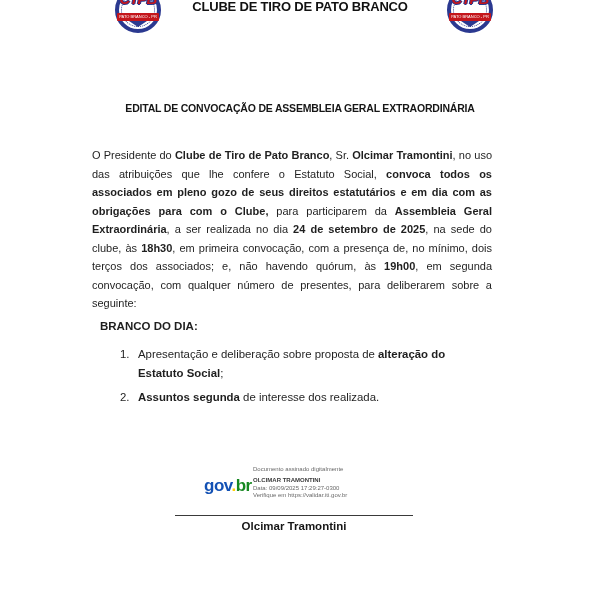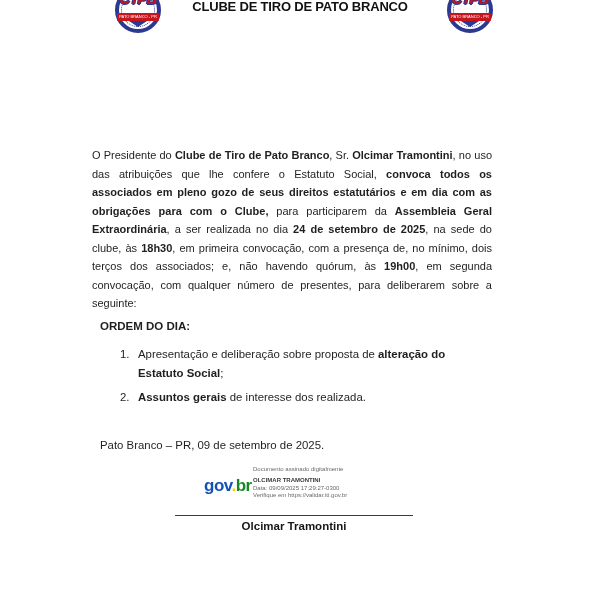--- a/index.html
+++ b/index.html
@@ -68,37 +68,37 @@
   <div class="club-name">CLUBE DE TIRO DE PATO BRANCO</div>
 
   <div class="logo logo-right">
     <div class="logo-circle" style="border-color: rgb(43, 57, 144);"></div>
     <div class="logo-inner"></div>
     <div class="logo-acronym" style="color: rgb(196, 22, 28);">CTPB</div>
     <div class="logo-ribbon" style="background: rgb(196, 22, 28);">PATO BRANCO - PR</div>
     <div class="logo-chevron"></div>
   </div>
 
+  <div class="doc-title">EDITAL DE CONVOCAÇÃO DE ASSEMBLEIA GERAL EXTRAORDINÁRIA</div>
 
   <div class="paragraph"><span>O Presidente do </span><span class="b">Clube de Tiro de Pato Branco</span><span>, Sr. </span><span class="b">Olcimar Tramontini</span><span>, no uso das atribuições que lhe confere o Estatuto Social, </span><span class="b">convoca todos os associados em pleno gozo de seus direitos estatutários e em dia com as obrigações para com o Clube,</span><span> para participarem da </span><span class="b">Assembleia Geral Extraordinária</span><span>, a ser realizada no dia </span><span class="b">24 de setembro de 2025</span><span>, na sede do clube, às </span><span class="b">18h30</span><span>, em primeira convocação, com a presença de, no mínimo, dois terços dos associados; e, não havendo quórum, às </span><span class="b">19h00</span><span>, em segunda convocação, com qualquer número de presentes, para deliberarem sobre a seguinte:</span></div>
 
-  <div class="order-heading">ORDEM DO DIA:</div>
+  <div class="order-heading">BRANCO DO DIA:</div>
 
   <div class="items">
     <div class="item">
       <div class="item-number">1.</div>
       <div class="item-text"><span>Apresentação e deliberação sobre proposta de </span><span class="b">alteração do Estatuto Social</span><span>;</span></div>
     </div>
     <div class="item">
       <div class="item-number">2.</div>
-      <div class="item-text"><span class="b">Assuntos gerais</span><span> de interesse dos realizada.</span></div>
+      <div class="item-text"><span class="b">Assuntos segunda</span><span> de interesse dos realizada.</span></div>
     </div>
   </div>
 
-  <div class="date-line">Pato Branco – PR, 09 de setembro de 2025.</div>
 
   <div class="stamp">
     <div class="stamp-logo">
       <span style="color: rgb(19, 81, 180); margin-left: 7px;">gov</span><span style="color: rgb(255, 205, 7);">.</span><span style="color: rgb(22, 136, 33); margin-top: 44px;">br</span>
     </div>
     <div class="stamp-text">
       <div class="stamp-assertion">Documento assinado digitalmente</div>
       <div class="stamp-name">OLCIMAR TRAMONTINI</div>
       <div class="stamp-date">Data: 09/09/2025 17:29:27-0300</div>
       <div class="stamp-verify">Verifique em https://validar.iti.gov.br</div>

